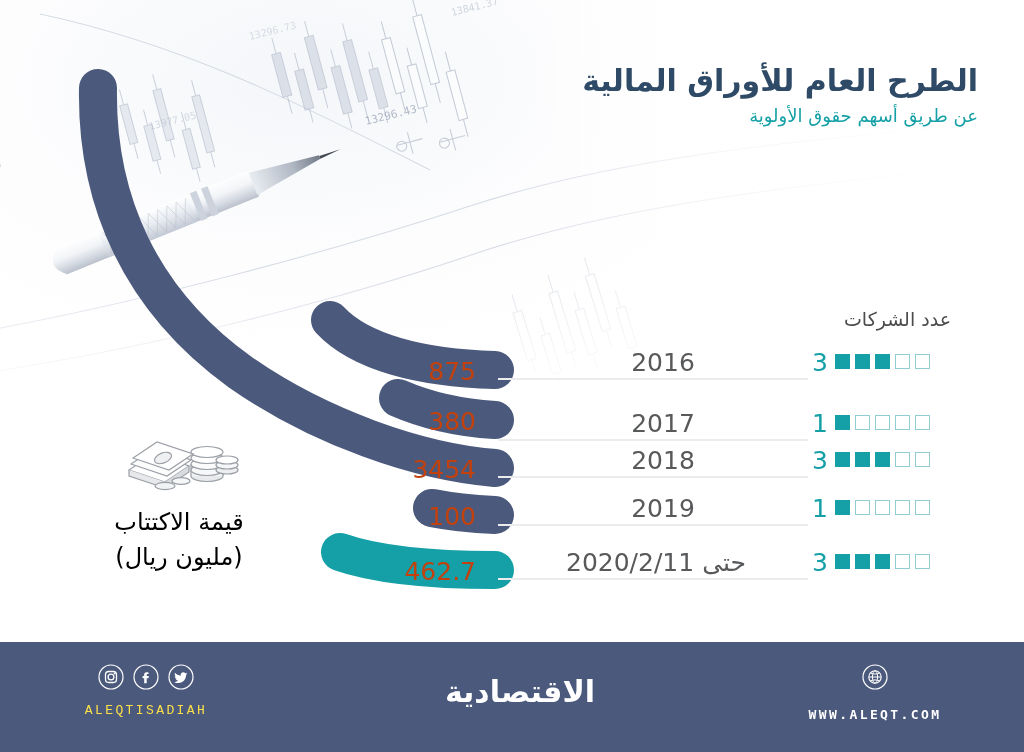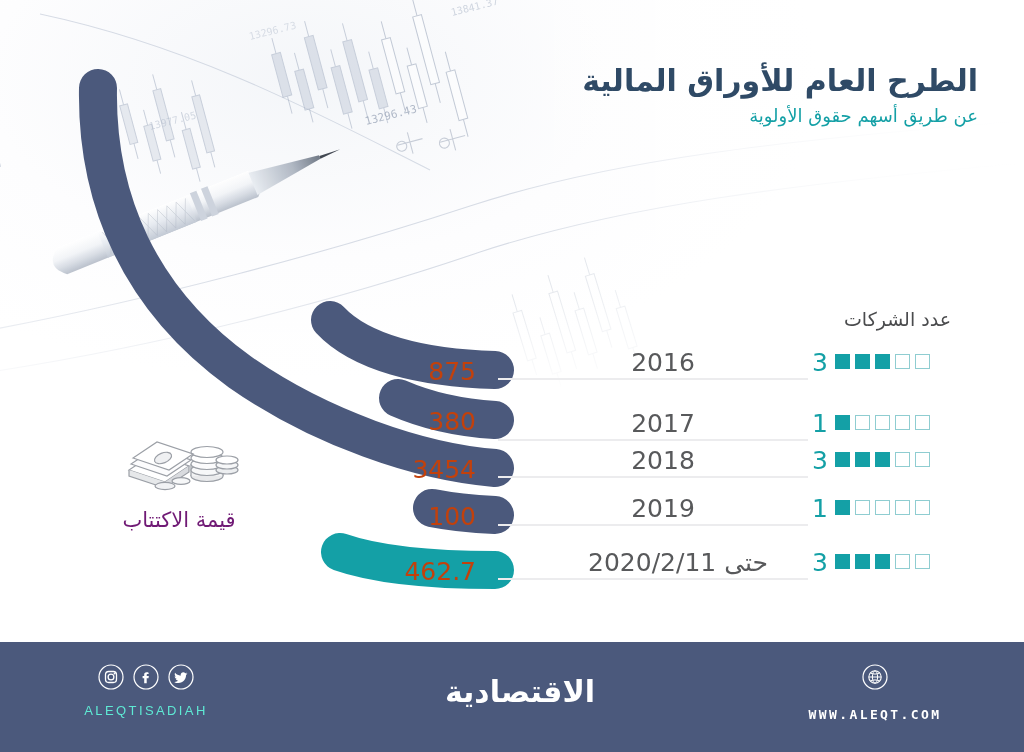--- a/index.html
+++ b/index.html
@@ -87,36 +87,36 @@
     white-space:nowrap;
   }
 
   
   #legend{
     position:absolute;left:84px;top:425px;width:190px;
     text-align:center;z-index:5;
   }
   #legend .icon{height:72px;display:flex;align-items:center;justify-content:center;}
   #legend .cap{
-    margin-top:8px;font-size:21px;color:#701a75;
+    margin-top:8px;font-size:24px;color:#000000;
     line-height:1.45;direction:rtl;
   }
 
   
   #footer{
     position:absolute;left:0;top:642px;width:1024px;height:110px;
     background:#4b597c;z-index:8;
   }
   #footer .left{
     position:absolute;left:56px;top:22px;width:180px;text-align:center;
   }
   #footer .social{display:flex;gap:9px;justify-content:center;}
   #footer .handle{
-    margin-top:13px;color:#5eead4;font-size:13px;letter-spacing:2.4px;
-    font-family:Liberation Sans, sans-serif;
+    margin-top:13px;color:#fde047;font-size:13px;letter-spacing:2.4px;
+    font-family:Liberation Mono, monospace;
   }
   #footer .brand{
     position:absolute;left:0;right:0;top:32px;text-align:center;
     color:#ffffff;font-size:30px;font-weight:bold;direction:rtl;
     letter-spacing:-1px;
     padding-left:16px;
   }
   #footer .right{
     position:absolute;right:34px;top:22px;width:230px;text-align:center;font-weight:bold;
   }
@@ -323,21 +323,21 @@
       <div class="sq on"></div>
       <div class="sq off"></div>
       <div class="sq off"></div>
       <div class="sq off"></div>
       <div class="sq off"></div>
     </div>
   </div>
 
   <div class="row" style="left:498px;top:552px;width:430px;">
     <div class="rule" style="width:310px;"></div>
-    <div class="year" style="left:60px;width:210px;text-align:right;">حتى 2020/2/11</div>
+    <div class="year" style="left:53px;width:210px;">حتى 2020/2/11</div>
     <div class="count" style="left:314px;">3</div>
     <div class="squares" style="left:337px;">
       <div class="sq on"></div>
       <div class="sq on"></div>
       <div class="sq on"></div>
       <div class="sq off"></div>
       <div class="sq off"></div>
     </div>
   </div>
 
@@ -371,20 +371,21 @@
             <ellipse cx="44" cy="32" rx="9" ry="5" fill="#eff0f2" transform="rotate(-22 44 32)"></ellipse>
           </g>
 
           <ellipse cx="46" cy="60" rx="10" ry="3.6" fill="#f1f2f4"></ellipse>
           <ellipse cx="62" cy="55" rx="9" ry="3.4" fill="#f6f7f8"></ellipse>
         </g>
       </svg>
     </div>
     <div class="cap">
       <div>قيمة الاكتتاب</div>
+      <div>(مليون ريال)</div>
     </div>
   </div>
 
   <div id="footer">
     <div class="left">
       <div class="social">
         <svg width="26" height="26" viewBox="0 0 26 26">
           <circle cx="13" cy="13" r="12" fill="none" stroke="#ffffff" stroke-width="1.2"></circle>
           <rect x="7.5" y="7.5" width="11" height="11" rx="3.2" fill="none" stroke="#ffffff" stroke-width="1.3"></rect>
           <circle cx="13" cy="13" r="2.9" fill="none" stroke="#ffffff" stroke-width="1.3"></circle>

